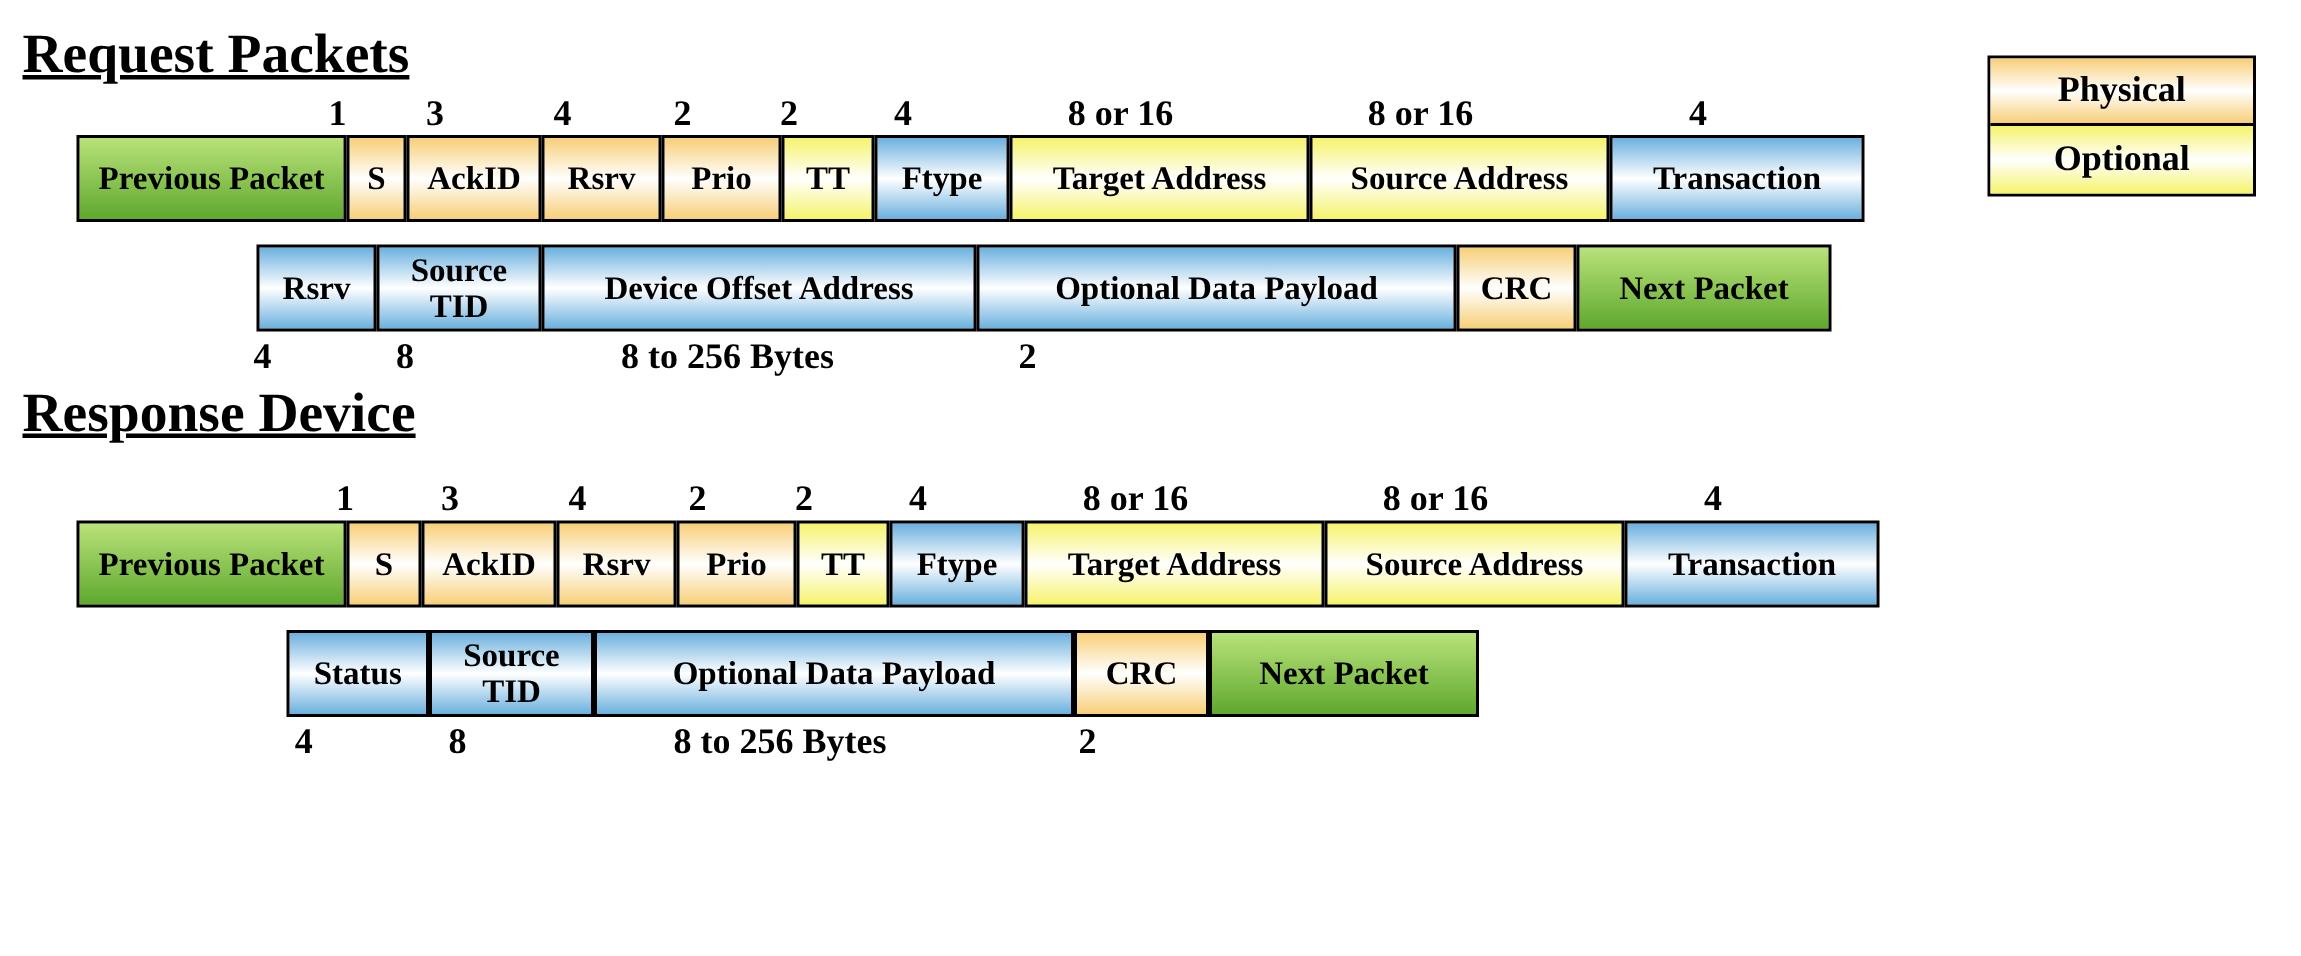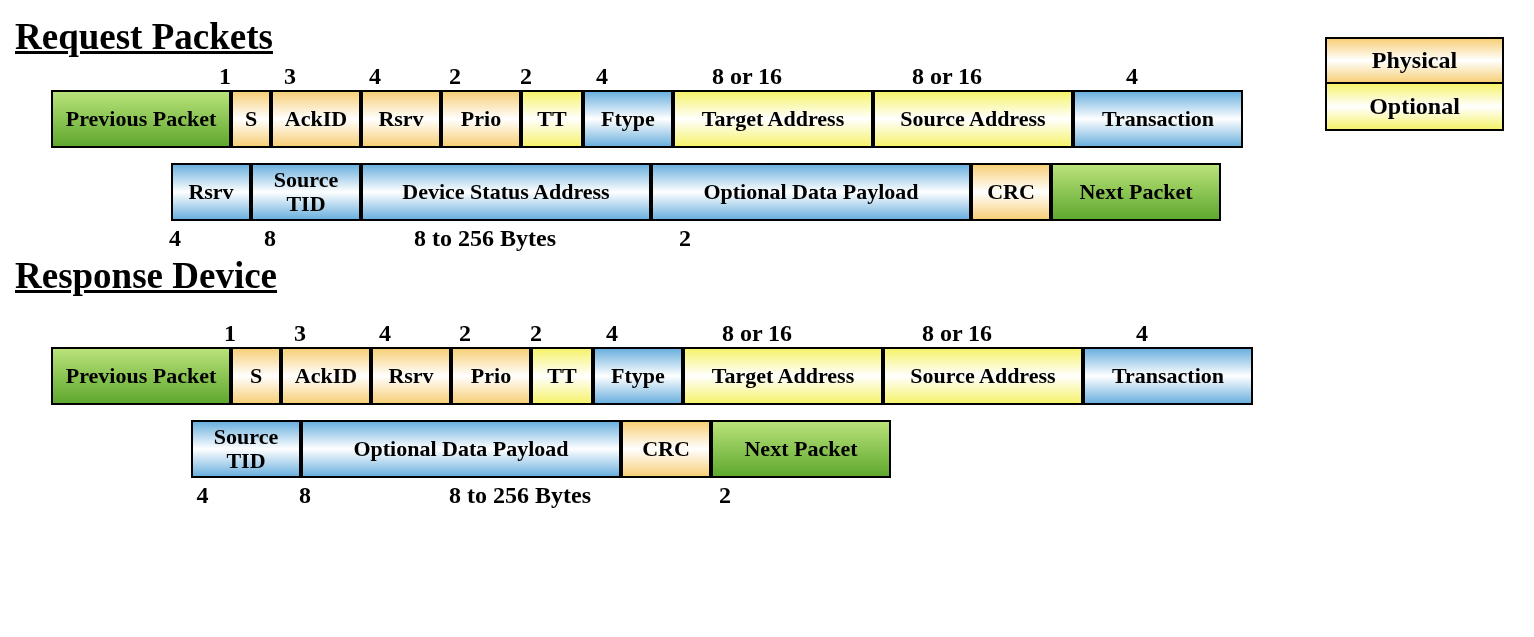--- a/index.html
+++ b/index.html
@@ -96,21 +96,21 @@
   <div class="field yellow" style="width:200px">Target Address</div>
   <div class="field yellow" style="width:200px">Source Address</div>
   <div class="field blue" style="width:170px">Transaction</div>
 </div>
 
 <div style="height:15px"></div>
 
 <div class="row" style="height:58px; margin-left:120px;">
   <div class="field blue" style="width:80px">Rsrv</div>
   <div class="field blue" style="width:110px">Source TID</div>
-  <div class="field blue" style="width:290px">Device Status Address</div>
+  <div class="field blue" style="width:290px">Device Offset Address</div>
   <div class="field blue" style="width:320px">Optional Data Payload</div>
   <div class="field orange" style="width:80px">CRC</div>
   <div class="field green" style="width:170px">Next Packet</div>
 </div>
 
 <div class="sizes" style="margin-left:120px; margin-top:4px;">
   <div class="size-label" style="width:80px">4</div>
   <div class="size-label" style="width:110px">8</div>
   <div class="size-label" style="width:320px">8 to 256 Bytes</div>
   <div class="size-label" style="width:80px">2</div>
@@ -141,20 +141,21 @@
   <div class="field yellow" style="width:62px">TT</div>
   <div class="field blue" style="width:90px">Ftype</div>
   <div class="field yellow" style="width:200px">Target Address</div>
   <div class="field yellow" style="width:200px">Source Address</div>
   <div class="field blue" style="width:170px">Transaction</div>
 </div>
 
 <div style="height:15px"></div>
 
 <div class="row" style="height:58px; margin-left:140px;">
+  <div class="field blue" style="width:95px">Status</div>
   <div class="field blue" style="width:110px">Source TID</div>
   <div class="field blue" style="width:320px">Optional Data Payload</div>
   <div class="field orange" style="width:90px">CRC</div>
   <div class="field green" style="width:180px">Next Packet</div>
 </div>
 
 <div class="sizes" style="margin-left:140px; margin-top:4px;">
   <div class="size-label" style="width:95px">4</div>
   <div class="size-label" style="width:110px">8</div>
   <div class="size-label" style="width:320px">8 to 256 Bytes</div>

